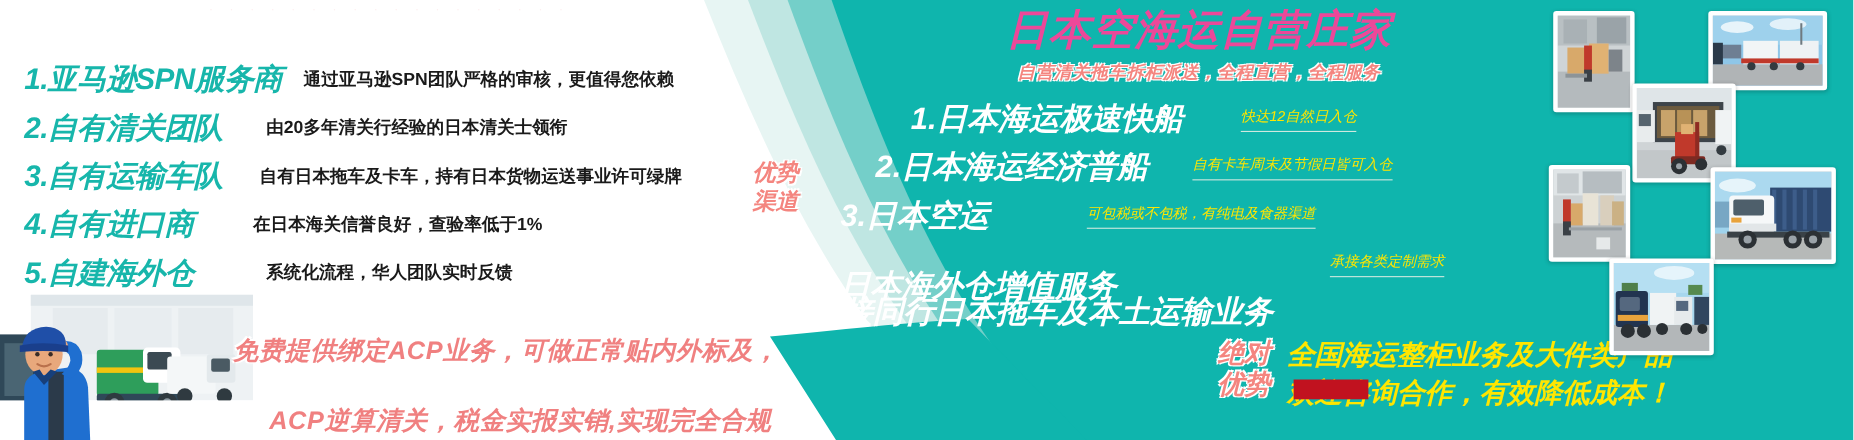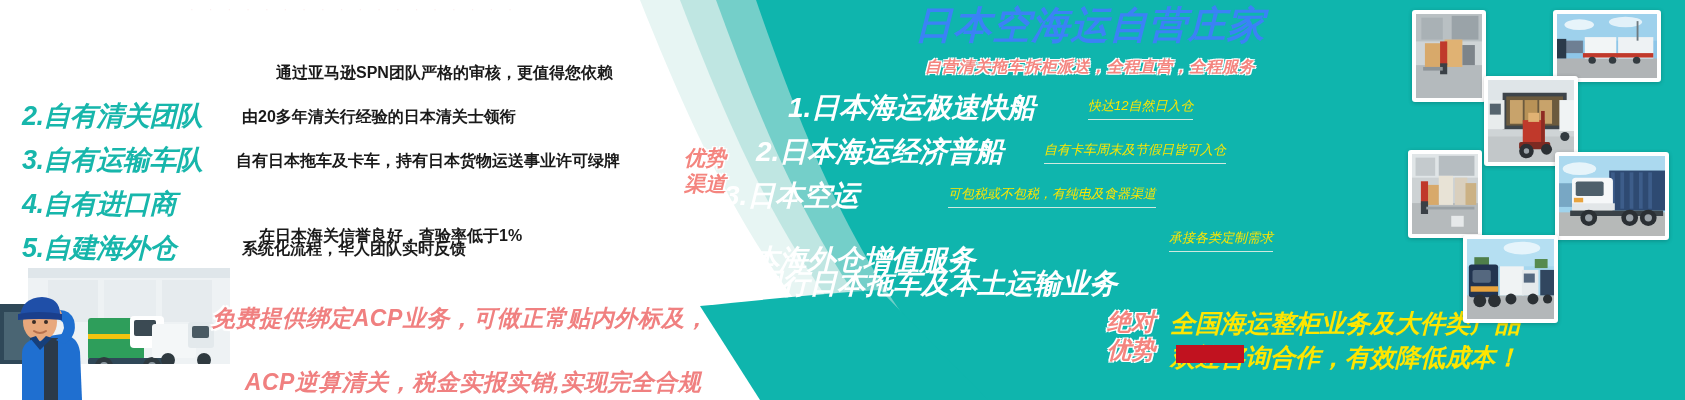--- a/index.html
+++ b/index.html
@@ -35,21 +35,21 @@
     letter-spacing: -0.5px;
   }
   .ldesc {
     position: absolute; top: 4px;
     font-size: 16px; font-weight: 700; color: #1a1a1a;
     white-space: nowrap; line-height: 34px; letter-spacing: 0px;
   }
   .lrow0 .ldesc { left: 262px; }
   .lrow1 .ldesc { left: 228px; }
   .lrow2 .ldesc { left: 222px; }
-  .lrow3 .ldesc { left: 245px; margin-top: 31px; }
+  .lrow3 .ldesc { left: 216px; }
   .lrow4 .ldesc { left: 228px; }
 
   
   .illus { position: absolute; left: 0px; top: 258px; width: 230px; height: 142px; }
 
   
   .red-callout {
     position: absolute; left: 150px; top: 300px; width: 620px;
     text-align: center;
   }
@@ -60,43 +60,43 @@
       -1.6px -1.6px 0 #fff, 1.6px -1.6px 0 #fff,
       -1.6px 1.6px 0 #fff, 1.6px 1.6px 0 #fff,
       0 0 5px #fff;
     letter-spacing: 0.5px;
   }
   .red-callout .rline2 { padding-left: 26px; margin-top: 28px; }
 
   
   .headline {
     position: absolute; left: 880px; top: 4px; width: 420px; text-align: center;
-    font-size: 38px; font-weight: 700; font-style: italic; color: #3b82f6;
-    line-height: 48px; white-space: nowrap; letter-spacing: 1px; font-family: Liberation Mono, monospace;
+    font-size: 38px; font-weight: 700; font-style: italic; color: #ec4899;
+    line-height: 48px; white-space: nowrap; letter-spacing: 1px;
   }
   .subhead {
     position: absolute; left: 880px; top: 56px; width: 420px; text-align: center;
     font-size: 16px; font-weight: 700; font-style: italic; color: #f4857f;
     line-height: 22px; white-space: nowrap; letter-spacing: 0.5px;
     text-shadow: -1.2px -1.2px 0 #fff, 1.2px -1.2px 0 #fff,
                  -1.2px 1.2px 0 #fff, 1.2px 1.2px 0 #fff;
   }
 
   
   .youshi {
     position: absolute; left: 674px; top: 145px; width: 62px;
     text-align: center;
     font-size: 21px; font-weight: 700; font-style: italic; color: #f4857f;
     line-height: 26px; white-space: nowrap;
     text-shadow: -1.4px -1.4px 0 #fff, 1.4px -1.4px 0 #fff,
                  -1.4px 1.4px 0 #fff, 1.4px 1.4px 0 #fff;
   }
 
   
-  .svc-list { position: absolute; left: 684px; top: 86px; width: 600px; }
+  .svc-list { position: absolute; left: 724px; top: 86px; width: 600px; }
   .srow { position: relative; height: 44px; }
   .stitle {
     position: absolute; top: 0;
     font-size: 28px; font-weight: 700; font-style: italic; color: #ffffff;
     line-height: 44px; white-space: nowrap; letter-spacing: 0px;
   }
   .snote {
     position: absolute; top: 8px;
     font-size: 13px; font-weight: 400; font-style: italic; color: #ffe600;
     line-height: 24px; white-space: nowrap;
@@ -167,20 +167,21 @@
     <path d="M 700,306 C 780,298 840,292 880,290 L 988,400 L 760,400 Z" fill="#0fb5ad"></path>
 
     <path d="M 0,352 C 40,340 92,336 130,346 L 130,400 L 0,400 Z" fill="#ffffff"></path>
   </svg>
 
   <div class="watermark">·  ·  ·   ·  ·  ·  ·   ·  ·   ·  ·  ·   ·  ·  ·  ·   ·  ·</div>
 
   <div class="left-list">
 
     <div class="lrow lrow0">
+      <span class="lnum">1.亚马逊SPN服务商</span>
       <span class="ldesc">通过亚马逊SPN团队严格的审核，更值得您依赖</span>
     </div>
 
     <div class="lrow lrow1">
       <span class="lnum">2.自有清关团队</span>
       <span class="ldesc">由20多年清关行经验的日本清关士领衔</span>
     </div>
 
     <div class="lrow lrow2">
       <span class="lnum">3.自有运输车队</span>

